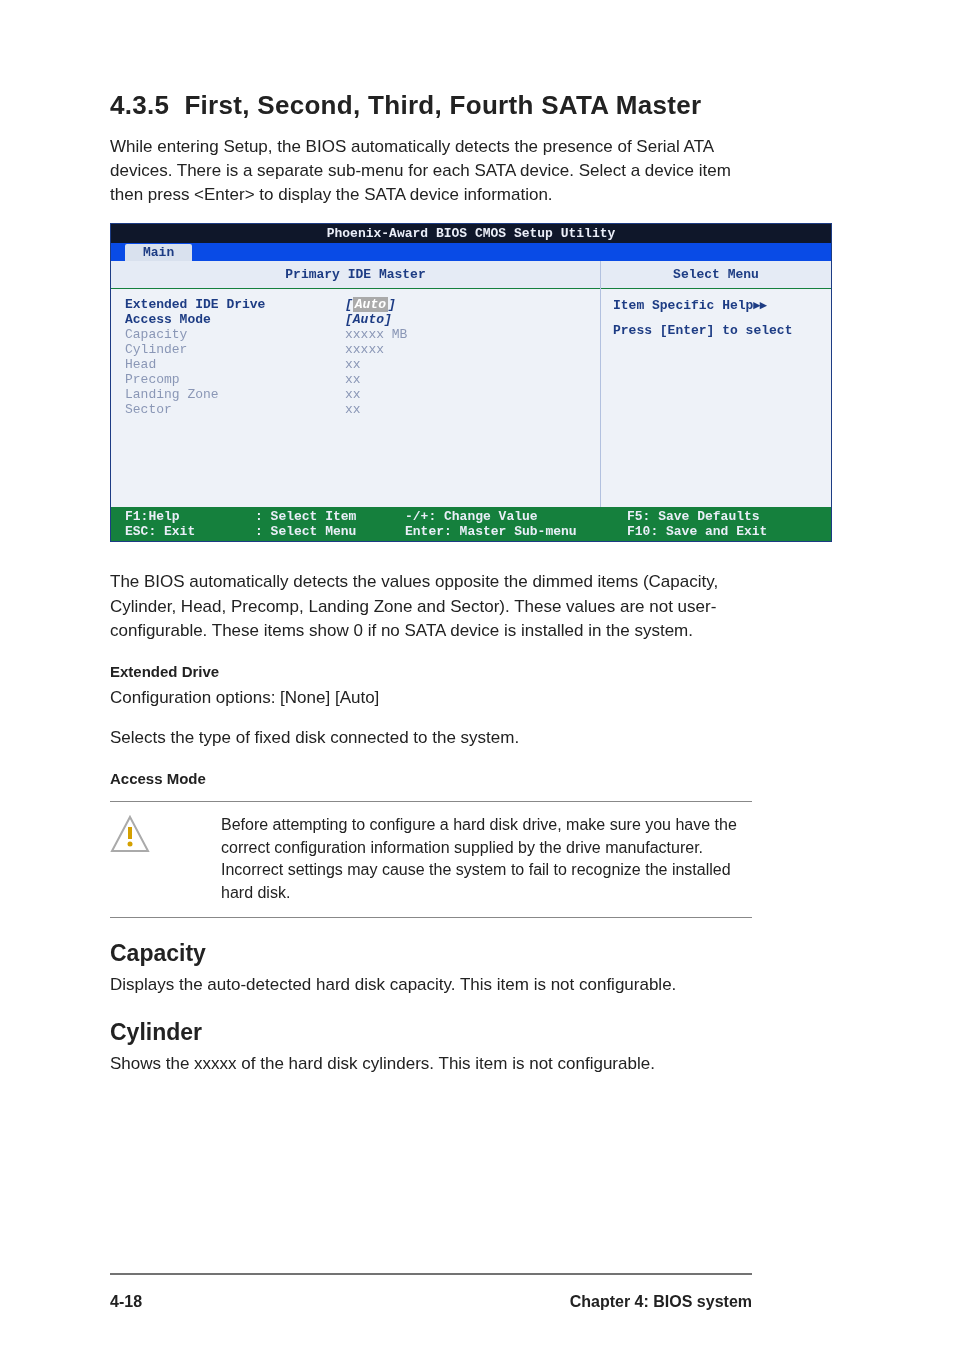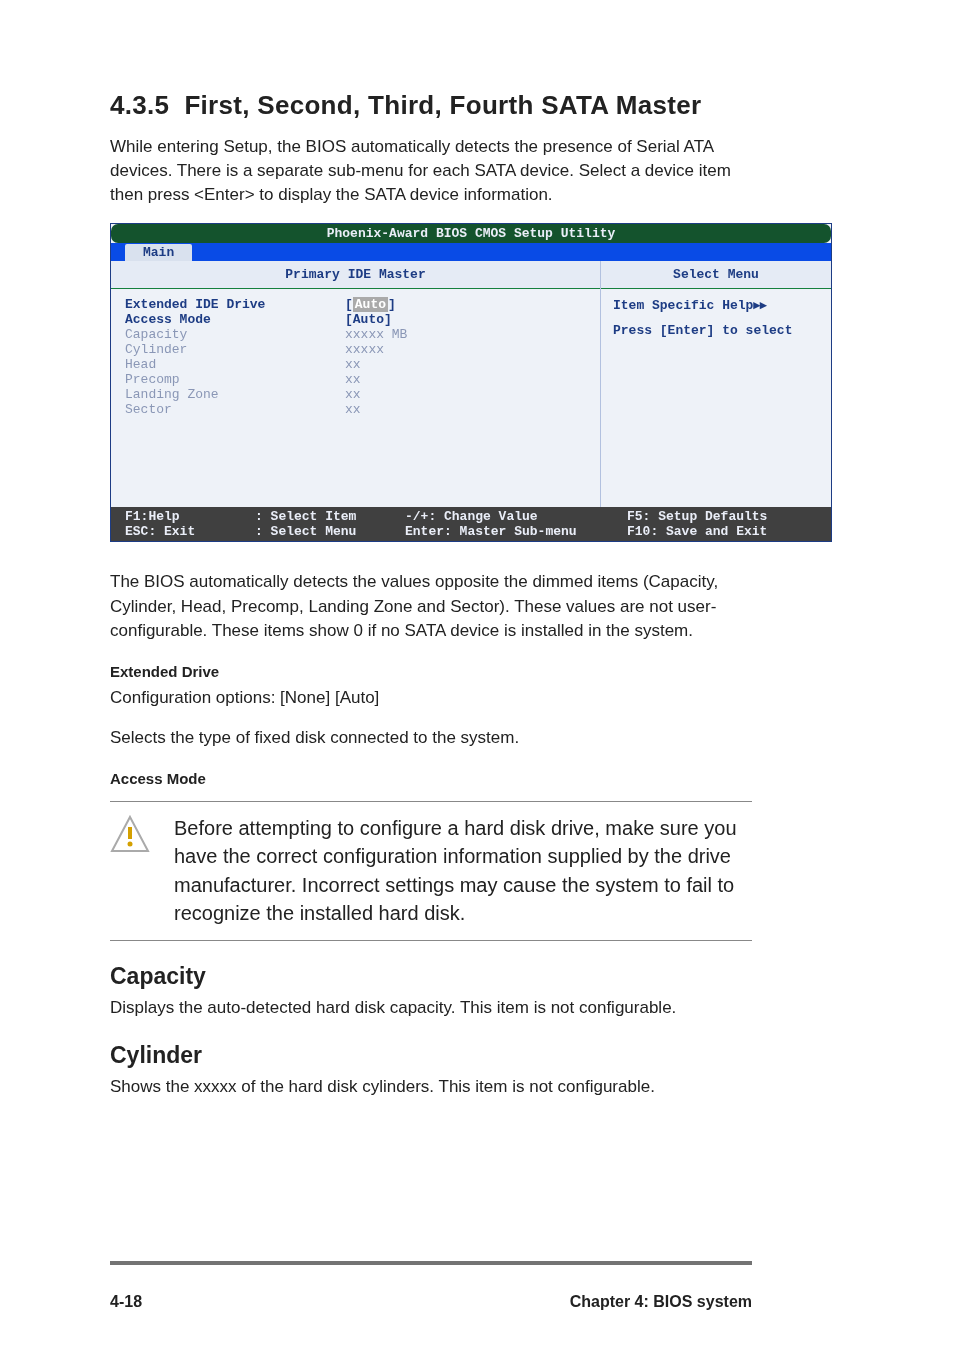--- a/index.html
+++ b/index.html
@@ -30,26 +30,25 @@
   
   .bios {
     width: 720px;
     font-family: "Courier New", monospace;
     font-size: 13px;
     border: 1px solid #1d3c84;
     background: #eef2f8;
     margin-bottom: 28px;
   }
   .bios-titlebar {
-    background: #14532d;
+    background: #0f172a;
     color: #eaeef8;
     text-align: center;
     padding: 2px 0;
     font-weight: bold;
-    border-radius: 7px;
   }
   .bios-tabrow {
     background: #094be6;
     height: 18px;
     position: relative;
   }
   .bios-tab {
     position: absolute;
     left: 14px;
     bottom: 0;
@@ -82,29 +81,29 @@
     min-height: 170px;
   }
   .bios-row {
     display: flex;
   }
   .bios-label { width: 220px; }
   .bios-val { }
   .dim { color: #8a97b6; }
   .active { color: #1d3c84; font-weight: bold; }
   .hilite { background: #aaaaaa; color: #fff; padding: 0 2px; }
-  .bracket { color: #1d3c84; font-weight: bold; }
+  .bracket { color: #1d3c84; font-weight: bold; font-style: italic; }
   .rightpane {
     padding: 8px 12px;
     color: #1d3c84;
     font-weight: bold;
   }
   .rightpane .arrows { font-family: Arial; font-weight: bold; }
   .bios-footer {
-    background: #404040;
+    background: #15803d;
     color: #eaeef8;
     display: flex;
     padding: 2px 14px;
     font-weight: bold;
   }
   .footcol1 { width: 130px; }
   .footcol2 { width: 150px; }
   .footcol3 { flex: 1; }
   .footcol4 { width: 190px; text-align: left; }
 
@@ -125,30 +124,31 @@
     border-bottom: 1px solid #888;
     padding: 12px 0;
     margin: 14px 0 18px 0;
   }
   .note-icon {
     width: 40px;
     flex-shrink: 0;
   }
   .note-icon svg { width: 40px; height: 40px; }
   .note-text {
-    font-size: 20px;
+    font-size: 16px;
     line-height: 1.42;
+    margin-left: 47px;
   }
   .footer {
     position: absolute;
     bottom: 40px;
     left: 110px;
     right: 110px;
-    border-top: 4px solid #737373;
-    padding-top: 28px;
+    border-top: 2px solid #737373;
+    padding-top: 18px;
     display: flex;
     justify-content: space-between;
     font-size: 16px;
   }
   .footer .pn { font-weight: 900; }
   .footer .chap { font-weight: 900; }
 </style>
 </head>
 <body>
 
@@ -227,21 +227,21 @@
       </div>
       <div class="footcol2">
         <div>: Select Item</div>
         <div>: Select Menu</div>
       </div>
       <div class="footcol3">
         <div>-/+:  Change Value</div>
         <div>Enter: Master Sub-menu</div>
       </div>
       <div class="footcol4">
-        <div>F5: Setup Defaults</div>
+        <div>F5: Save Defaults</div>
         <div>F10: Save and Exit</div>
       </div>
     </div>
   </div>
 
   <p class="body">The BIOS automatically detects the values opposite the dimmed items (Capacity, Cylinder,  Head, Precomp, Landing Zone and Sector). These values are not user-configurable. These items show 0 if no SATA device is installed in the system.</p>
 
   <h3 class="sub">Extended Drive</h3>
   <p class="body">Configuration options: [None] [Auto]</p>
   <p class="body" style="margin-bottom:2px">Selects the type of fixed disk connected to the system.</p>

